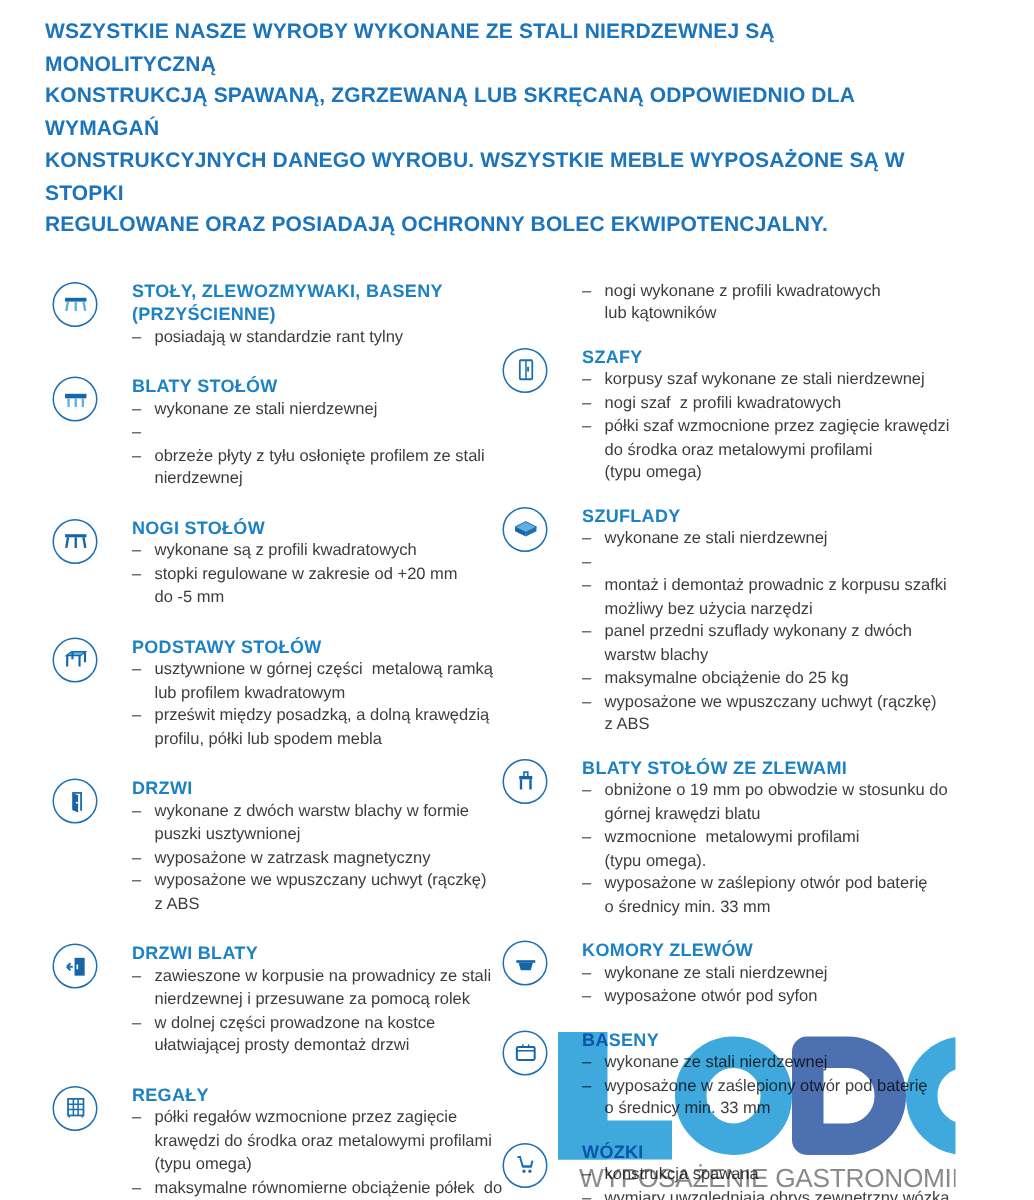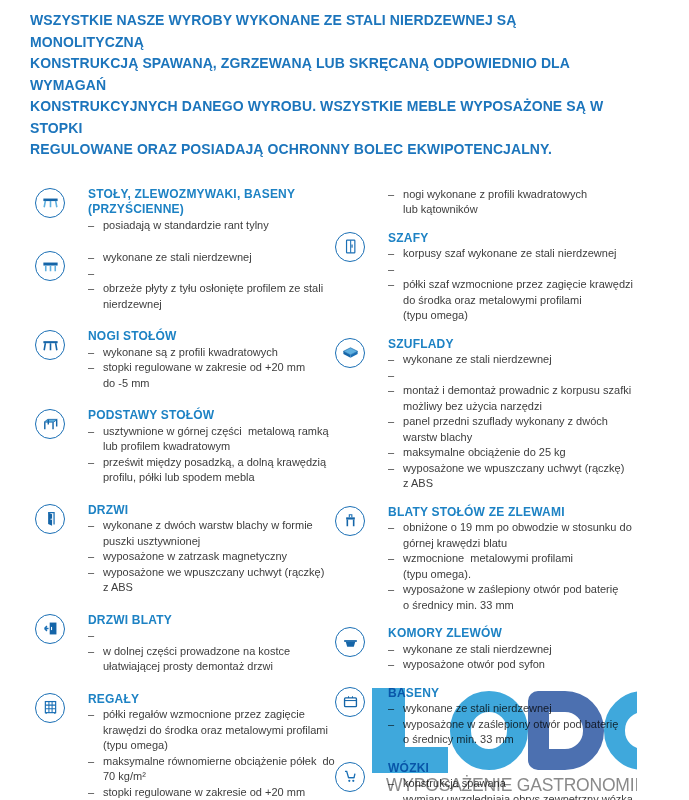--- a/index.html
+++ b/index.html
@@ -126,20 +126,21 @@
   </div>
 
   <div class="section">
     <span class="icon-circle">
             <svg width="19" height="19" viewBox="0 0 24 24">
               <rect x="3" y="7" width="18" height="3.8" fill="#1565A8"></rect>
               <path d="M6 11v7M12 11v7M18 11v7" stroke="#5FB0E0" stroke-width="2" fill="none"></path>
             </svg>
           </span>
     <div class="section-body">
+      <div class="section-title">BLATY STOŁÓW</div>
       <div class="bullets">
   <div class="bullet">
     <span class="dash">–</span>
                 <span class="bullet-text">wykonane ze stali nierdzewnej</span>
   </div>
 
   <div class="bullet">
     <span class="dash">–</span>
   </div>
 
@@ -238,20 +239,22 @@
               <rect x="11" y="4.5" width="8.5" height="15" fill="#1565A8"></rect>
               <line x1="13.3" y1="10" x2="13.3" y2="14" stroke="#fff" stroke-width="1.4"></line>
               <path d="M9.5 12H4.5M4.5 12l3-3M4.5 12l3 3" stroke="#1A6FB5" stroke-width="1.8" fill="none"></path>
             </svg>
           </span>
     <div class="section-body">
       <div class="section-title">DRZWI BLATY</div>
       <div class="bullets">
   <div class="bullet">
     <span class="dash">–</span>
+                <span class="bullet-text">zawieszone w korpusie na prowadnicy ze stali
+nierdzewnej i przesuwane za pomocą rolek</span>
   </div>
 
   <div class="bullet">
     <span class="dash">–</span>
                 <span class="bullet-text">w dolnej części prowadzone na kostce
 ułatwiającej prosty demontaż drzwi</span>
   </div>
 </div>
     </div>
   </div>
@@ -314,20 +317,21 @@
     <div class="section-body">
       <div class="section-title">SZAFY</div>
       <div class="bullets">
   <div class="bullet">
     <span class="dash">–</span>
                 <span class="bullet-text">korpusy szaf wykonane ze stali nierdzewnej</span>
   </div>
 
   <div class="bullet">
     <span class="dash">–</span>
+                <span class="bullet-text">nogi szaf  z profili kwadratowych</span>
   </div>
 
   <div class="bullet">
     <span class="dash">–</span>
                 <span class="bullet-text">półki szaf wzmocnione przez zagięcie krawędzi
 do środka oraz metalowymi profilami
 (typu omega)</span>
   </div>
 </div>
     </div>

